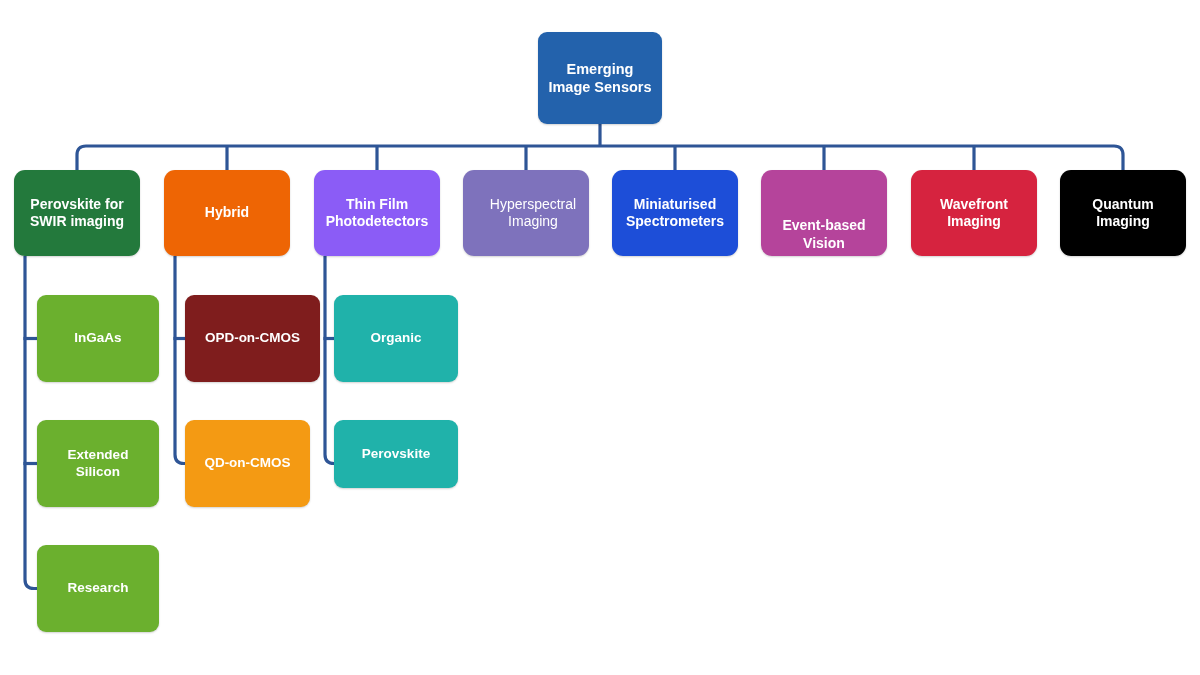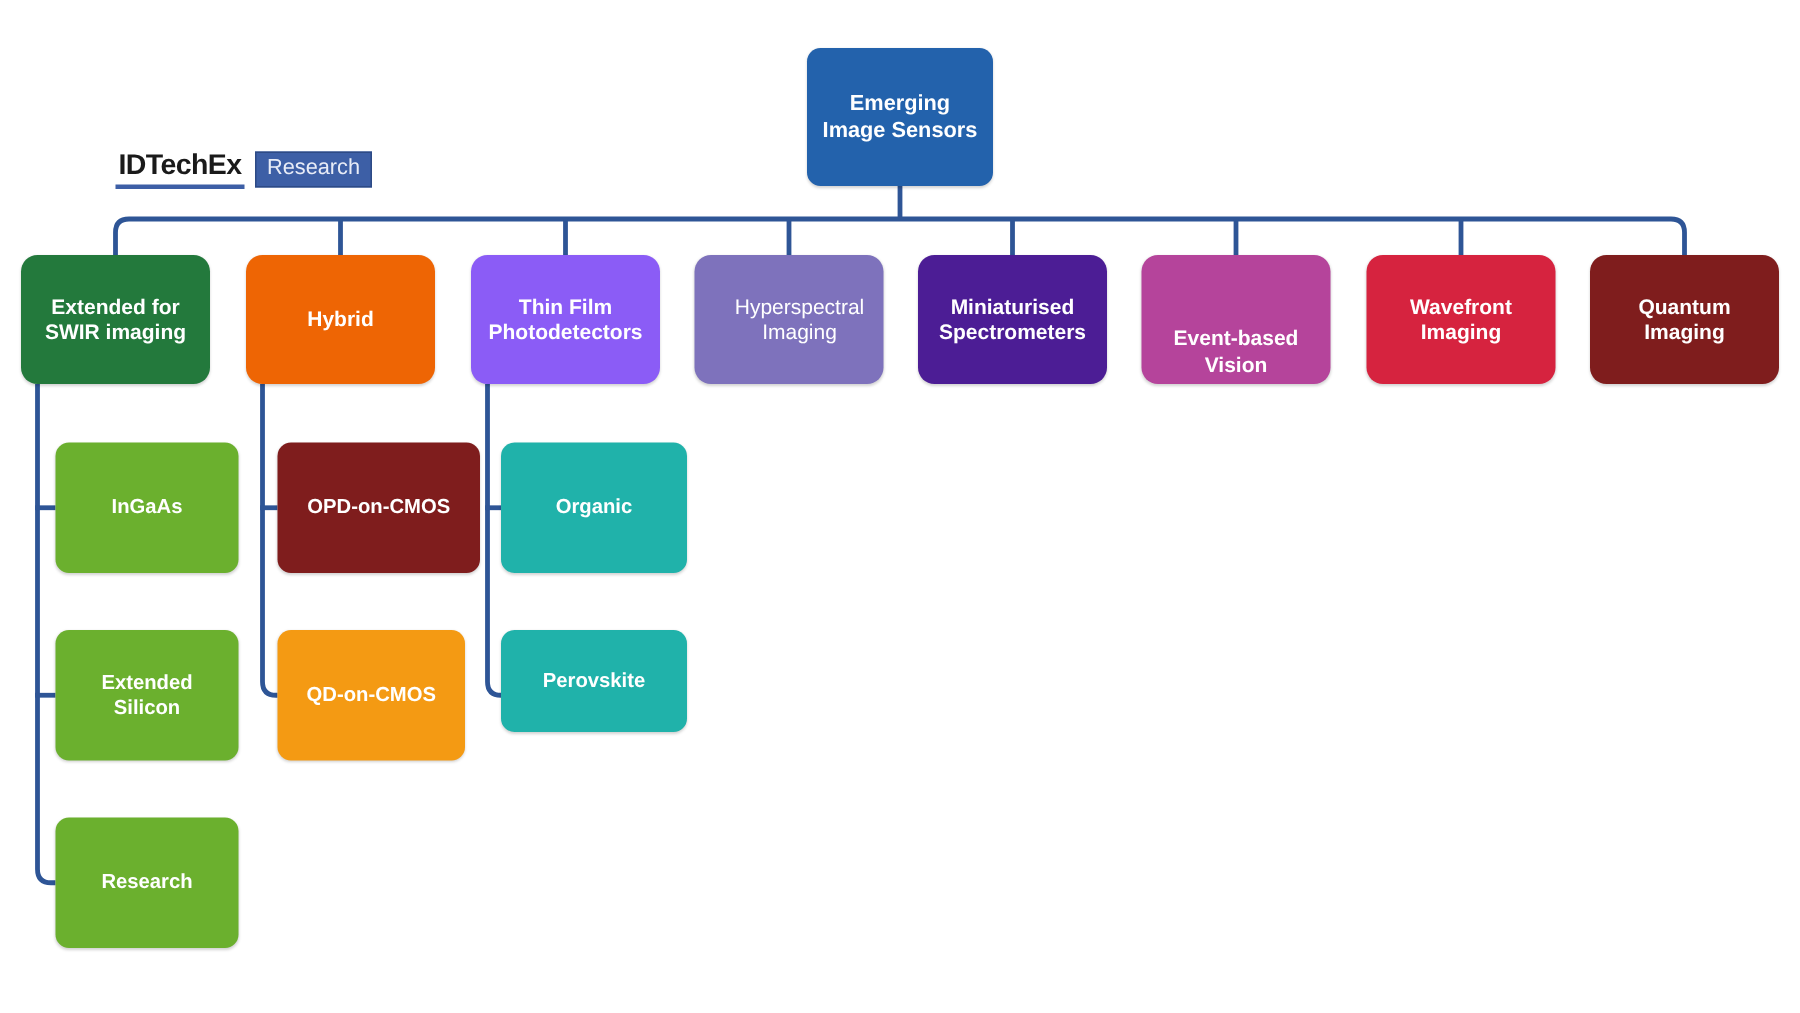--- a/index.html
+++ b/index.html
@@ -107,32 +107,28 @@
       <path d="M 974 146 L 974 170" stroke="#2E5596" stroke-width="3.2" fill="none" stroke-linecap="butt" stroke-linejoin="round"></path>
       <path d="M 25 256 L 25 579.5 Q 25 588.5 34 588.5 L 37 588.5" stroke="#2E5596" stroke-width="3.2" fill="none" stroke-linecap="butt" stroke-linejoin="round"></path>
       <path d="M 23.4 338.5 L 37 338.5" stroke="#2E5596" stroke-width="3.2" fill="none" stroke-linecap="butt" stroke-linejoin="round"></path>
       <path d="M 23.4 463.5 L 37 463.5" stroke="#2E5596" stroke-width="3.2" fill="none" stroke-linecap="butt" stroke-linejoin="round"></path>
       <path d="M 175 256 L 175 454.5 Q 175 463.5 184 463.5 L 185 463.5" stroke="#2E5596" stroke-width="3.2" fill="none" stroke-linecap="butt" stroke-linejoin="round"></path>
       <path d="M 173.4 338.5 L 185 338.5" stroke="#2E5596" stroke-width="3.2" fill="none" stroke-linecap="butt" stroke-linejoin="round"></path>
       <path d="M 325 256 L 325 454.5 Q 325 463.5 334 463.5 L 334 463.5" stroke="#2E5596" stroke-width="3.2" fill="none" stroke-linecap="butt" stroke-linejoin="round"></path>
       <path d="M 323.4 338.5 L 334 338.5" stroke="#2E5596" stroke-width="3.2" fill="none" stroke-linecap="butt" stroke-linejoin="round"></path>
     </svg>
 
-  <div id="logo">
-    <div id="logo-word">IDTechEx</div>
-    <div id="logo-badge">Research</div>
-  </div>
 
   <div id="nodes">
       <div class="node root-node" style="left: 538px; top: 32px; width: 124px; height: 92px; background: rgb(35, 98, 172);">
         <span>Emerging
 Image Sensors</span>
       </div>
       <div class="node lvl1 bold" style="left: 14px; top: 170px; width: 126px; height: 86px; background: rgb(35, 121, 60);">
-        <span>Extended for
+        <span>Perovskite for
 SWIR imaging</span>
       </div>
       <div class="node lvl2" style="left: 37px; top: 295px; width: 122px; height: 87px; background: rgb(107, 176, 46);">
         <span>InGaAs</span>
       </div>
       <div class="node lvl2" style="left: 37px; top: 420px; width: 122px; height: 87px; background: rgb(107, 176, 46);">
         <span>Extended
 Silicon</span>
       </div>
       <div class="node lvl2" style="left: 37px; top: 545px; width: 122px; height: 87px; background: rgb(107, 176, 46);">
@@ -154,31 +150,31 @@
       <div class="node lvl2" style="left: 334px; top: 295px; width: 124px; height: 87px; background: rgb(32, 178, 170);">
         <span>Organic</span>
       </div>
       <div class="node lvl2" style="left: 334px; top: 420px; width: 124px; height: 68px; background: rgb(32, 178, 170);">
         <span>Perovskite</span>
       </div>
       <div class="node lvl1" style="left: 463px; top: 170px; width: 126px; height: 86px; background: rgb(126, 114, 188); padding-left: 20px;">
         <span>Hyperspectral
 Imaging</span>
       </div>
-      <div class="node lvl1 bold" style="left: 612px; top: 170px; width: 126px; height: 86px; background: #4c1d95;">
+      <div class="node lvl1 bold" style="left: 612px; top: 170px; width: 126px; height: 86px; background: #1d4ed8;">
         <span>Miniaturised
 Spectrometers</span>
       </div>
       <div class="node lvl1 bold" style="left: 761px; top: 170px; width: 126px; height: 86px; background: rgb(181, 68, 155); align-items: flex-end;">
         <span>Event-based
 Vision</span>
       </div>
       <div class="node lvl1 bold" style="left: 911px; top: 170px; width: 126px; height: 86px; background: rgb(214, 35, 63);">
         <span>Wavefront
 Imaging</span>
       </div>
-      <div class="node lvl1 bold" style="left: 1060px; top: 170px; width: 126px; height: 86px; background: #7f1d1d;">
+      <div class="node lvl1 bold" style="left: 1060px; top: 170px; width: 126px; height: 86px; background: #000000;">
         <span>Quantum
 Imaging</span>
       </div>
     </div>
 
 </div>
 
 </body></html>

